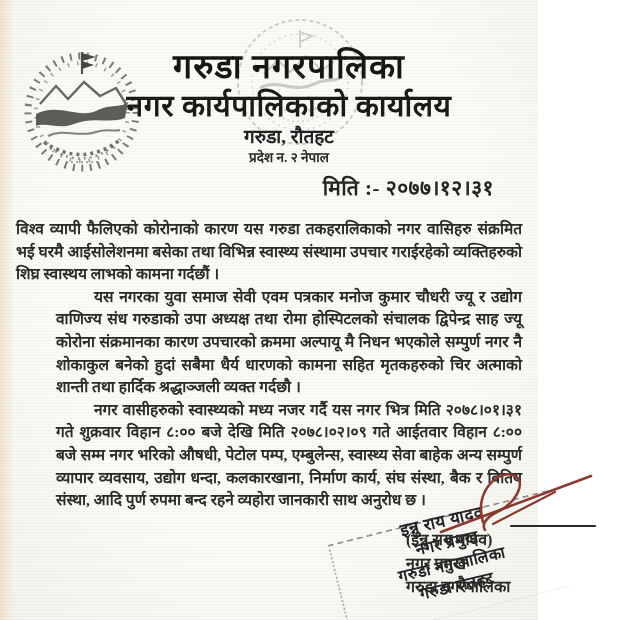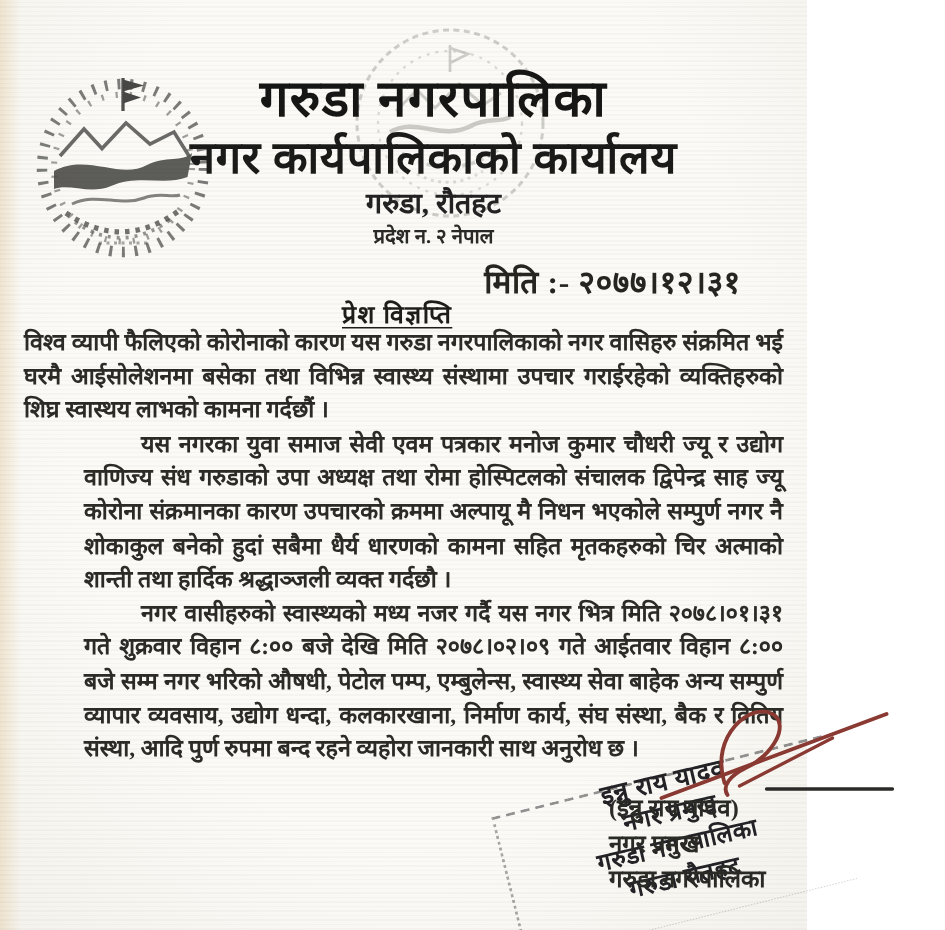--- a/index.html
+++ b/index.html
@@ -124,24 +124,23 @@
 
   <div class="letterhead">
     <h1 class="lh-title">गरुडा नगरपालिका</h1>
     <h2 class="lh-subtitle">नगर कार्यपालिकाको कार्यालय</h2>
     <div class="lh-address">गरुडा, रौतहट</div>
     <div class="lh-province">प्रदेश न. २ नेपाल</div>
   </div>
 
   <div class="date-line">मिति :- २०७७।१२।३१</div>
 
-  <div class="press-heading">प्रेश विज्ञप्ति</div>
 
   <div class="body-text">
-    <p>विश्व व्यापी फैलिएको कोरोनाको कारण यस गरुडा नगरपालिकाको नगर वासिहरु संक्रमित भई घरमै आईसोलेशनमा बसेका तथा विभिन्न स्वास्थ्य संस्थामा उपचार गराईरहेको व्यक्तिहरुको शिघ्र स्वास्थय लाभको कामना गर्दछौं ।</p>
+    <p>विश्व व्यापी फैलिएको कोरोनाको कारण यस गरुडा तकहरालिकाको नगर वासिहरु संक्रमित भई घरमै आईसोलेशनमा बसेका तथा विभिन्न स्वास्थ्य संस्थामा उपचार गराईरहेको व्यक्तिहरुको शिघ्र स्वास्थय लाभको कामना गर्दछौं ।</p>
     <p class="indent">यस नगरका युवा समाज सेवी एवम पत्रकार मनोज कुमार चौधरी ज्यू र उद्योग वाणिज्य संध गरुडाको उपा अध्यक्ष तथा रोमा होस्पिटलको संचालक द्विपेन्द्र साह ज्यू कोरोना संक्रमानका कारण उपचारको क्रममा अल्पायू मै निधन भएकोले सम्पुर्ण नगर नै शोकाकुल बनेको हुदां सबैमा धैर्य धारणको कामना सहित मृतकहरुको चिर अत्माको शान्ती तथा हार्दिक श्रद्धाञ्जली व्यक्त गर्दछौ ।</p>
     <p class="indent">नगर वासीहरुको स्वास्थ्यको मध्य नजर गर्दै यस नगर भित्र मिति २०७८।०१।३१ गते शुक्रवार विहान ८:०० बजे देखि मिति २०७८।०२।०९ गते आईतवार विहान ८:०० बजे सम्म नगर भरिको औषधी, पेटोल पम्प, एम्बुलेन्स, स्वास्थ्य सेवा बाहेक अन्य सम्पुर्ण व्यापार व्यवसाय, उद्योग धन्दा, कलकारखाना, निर्माण कार्य, संघ संस्था, बैक र वितिय संस्था, आदि पुर्ण रुपमा बन्द रहने व्यहोरा जानकारी साथ अनुरोध छ ।</p>
   </div>
 
   <div class="sig-block">
 
     <div class="stamp-border"></div>
 
     <div class="stamp-text">
       <div class="s0">इन्नु राय यादव</div>

